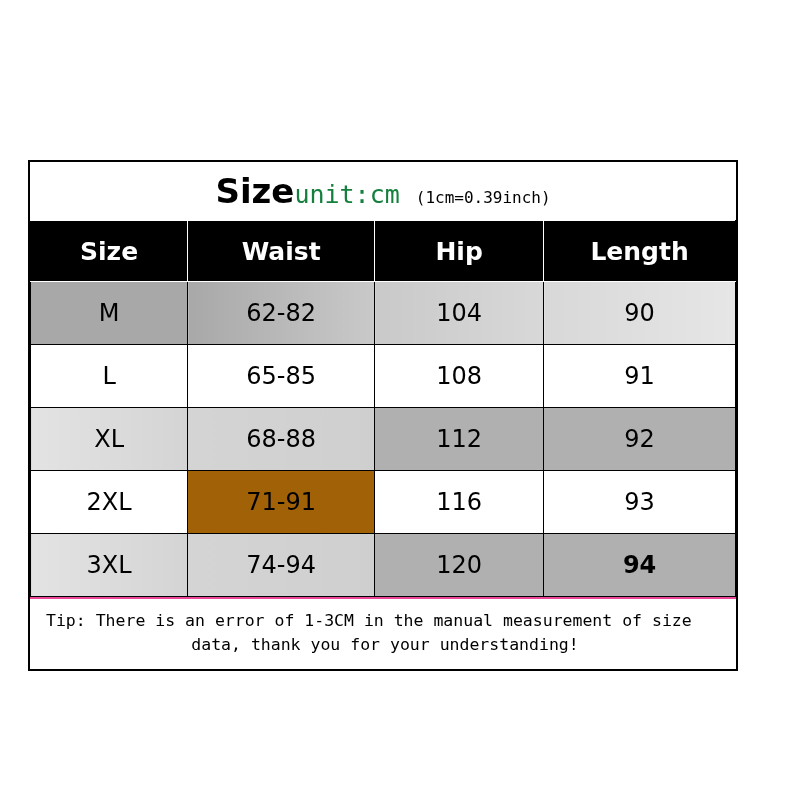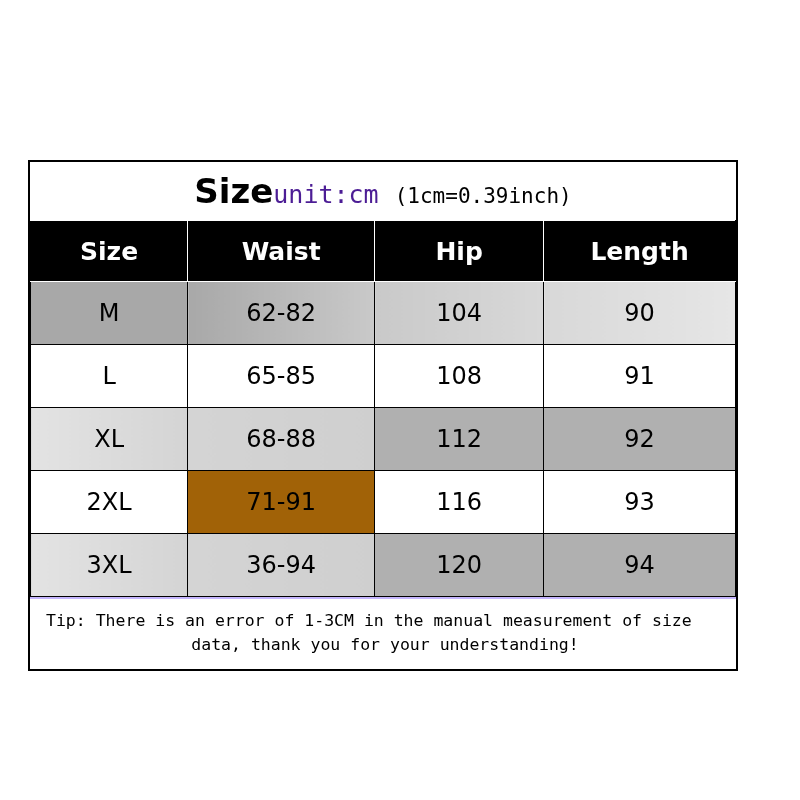--- a/index.html
+++ b/index.html
@@ -43,27 +43,27 @@
     font-family: "DejaVu Sans", sans-serif;
     font-weight: bold;
     font-size: 34px;
     color: #000000;
     letter-spacing: 0px;
     line-height: 58px;
   }
   .title-unit {
     font-family: "DejaVu Sans Mono", monospace;
     font-size: 25px;
-    color: #4c1d95;
+    color: #15803d;
     margin-left: 0;
     line-height: 58px;
   }
   .title-conv {
     font-family: "DejaVu Sans Mono", monospace;
-    font-size: 21px;
+    font-size: 16px;
     color: #000000;
     margin-left: 16px;
     line-height: 58px;
   }
 
   
   table.size-table {
     width: 100%;
     border-collapse: collapse;
     table-layout: fixed;
@@ -94,21 +94,21 @@
   }
 
   
   col.c-size   { width: 22.3%; }
   col.c-waist  { width: 26.5%; }
   col.c-hip    { width: 24.0%; }
   col.c-length { width: 27.2%; }
 
   
   .tip-row {
-    border-top: 2px solid #c4b5fd;
+    border-top: 2px solid #ec4899;
     background: #ffffff;
     padding: 10px 12px 12px 16px;
     box-sizing: border-box;
   }
   .tip-line {
     font-family: "DejaVu Sans Mono", monospace;
     font-size: 16.5px;
     color: #000000;
     line-height: 24px;
     white-space: nowrap;
@@ -164,23 +164,23 @@
           <td style="background: rgb(176, 176, 176);">92</td>
         </tr>
         <tr>
           <td style="background: rgb(255, 255, 255);">2XL</td>
           <td style="background: #a16207;">71-91</td>
           <td style="background: rgb(255, 255, 255);">116</td>
           <td style="background: rgb(255, 255, 255);">93</td>
         </tr>
         <tr>
           <td style="background: linear-gradient(to right, rgb(227, 227, 227), rgb(212, 212, 212));">3XL</td>
-          <td style="background: linear-gradient(to right, rgb(212, 212, 212), rgb(207, 207, 207));">36-94</td>
+          <td style="background: linear-gradient(to right, rgb(212, 212, 212), rgb(207, 207, 207));">74-94</td>
           <td style="background: rgb(176, 176, 176); margin-left: 21px;">120</td>
-          <td style="background: rgb(176, 176, 176);">94</td>
+          <td style="background: rgb(176, 176, 176); font-weight: bold;">94</td>
         </tr>
       </tbody>
     </table>
 
     <div class="tip-row">
       <div class="tip-line l1">Tip: There is an error of 1-3CM in the manual measurement of size</div>
       <div class="tip-line l2">data, thank you for your understanding!</div>
     </div>
 
   </div>

